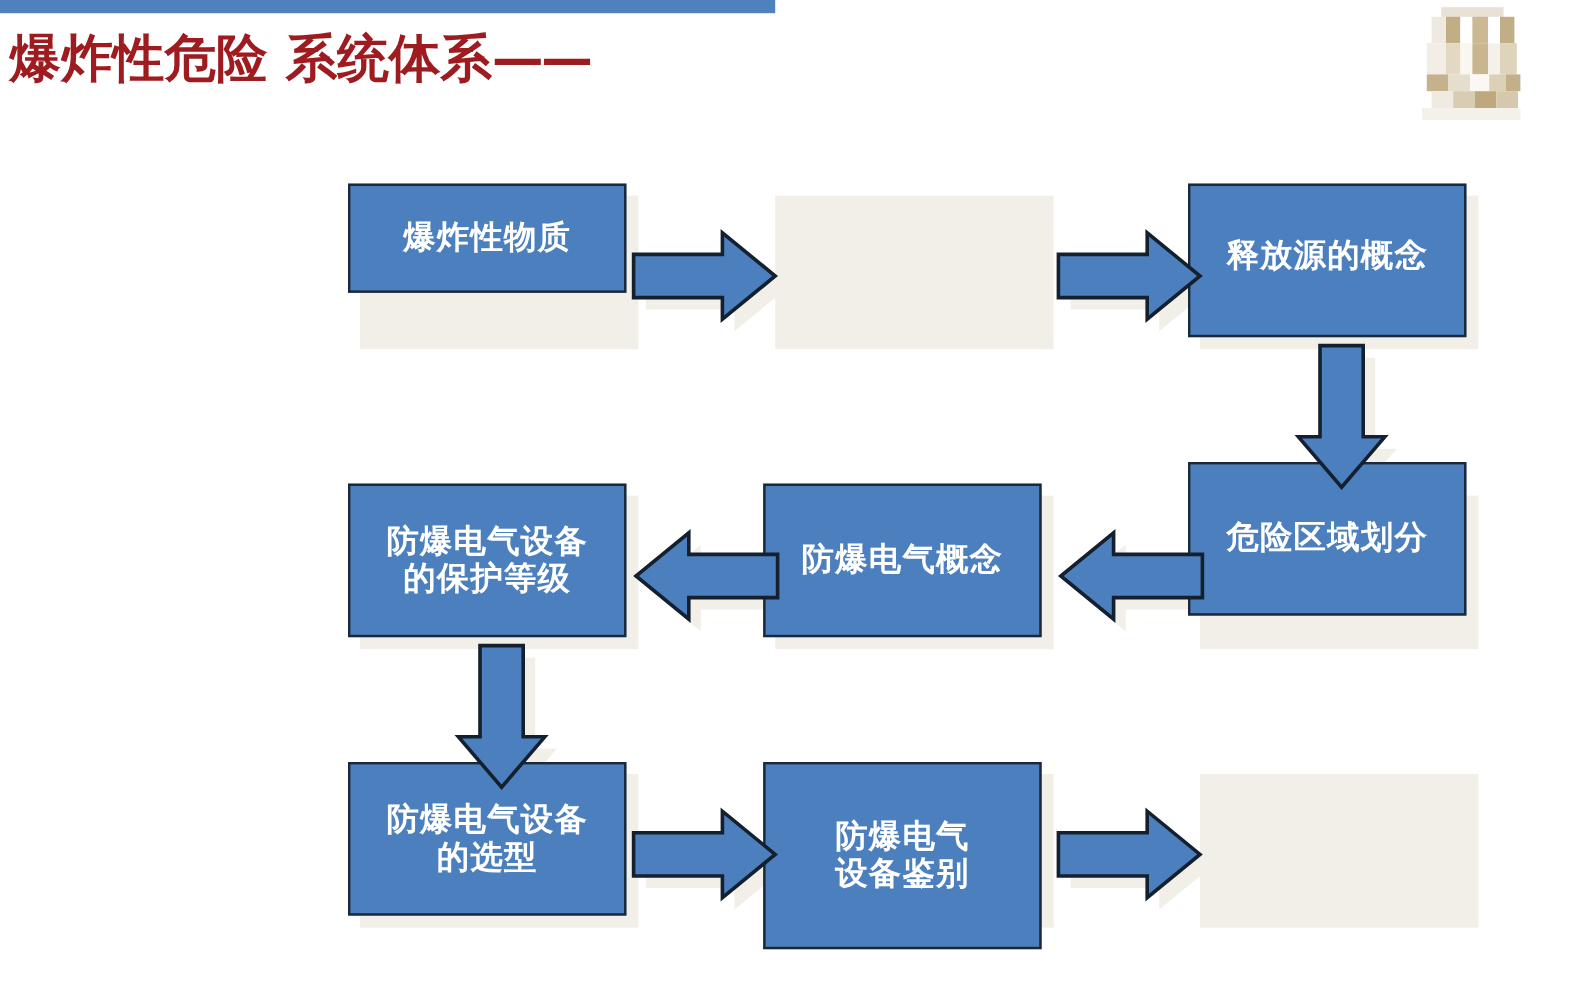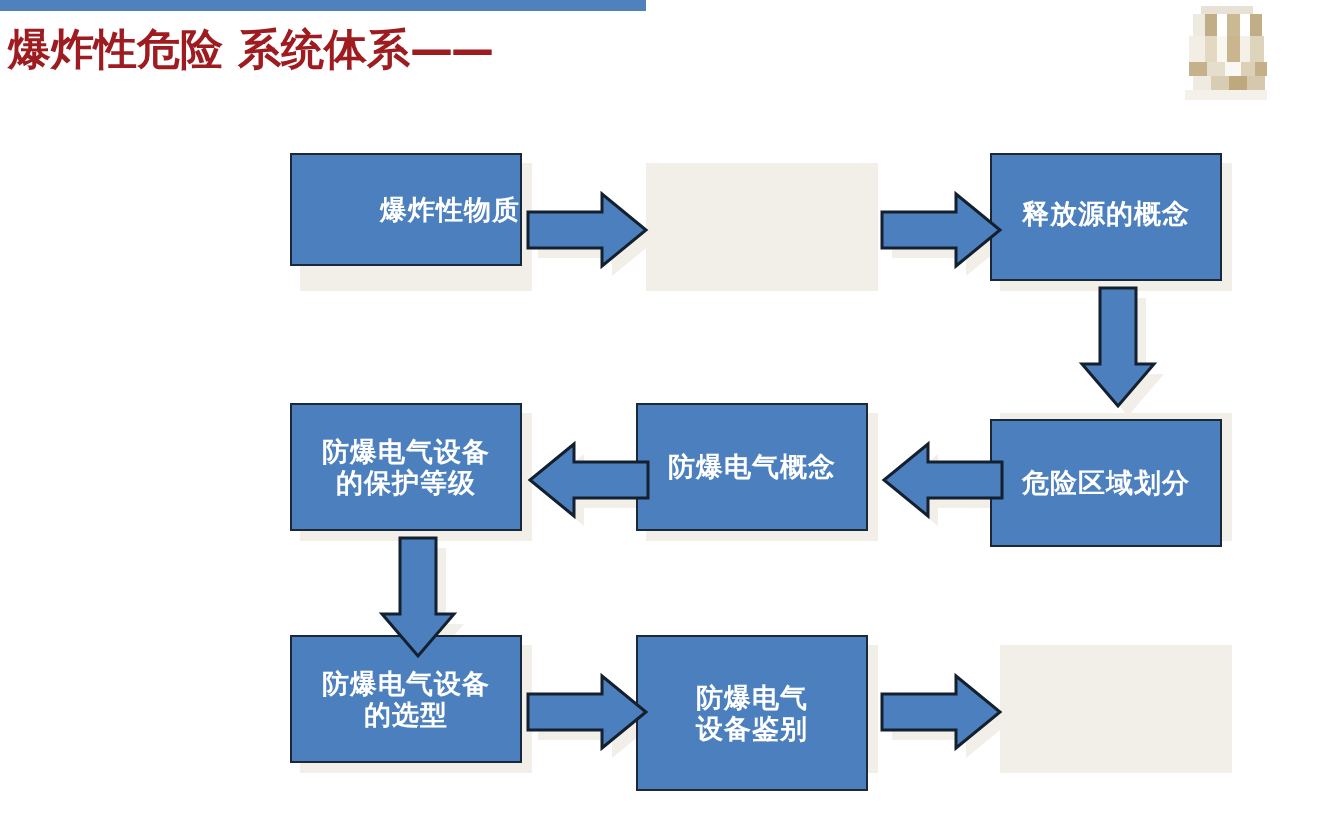--- a/index.html
+++ b/index.html
@@ -218,30 +218,30 @@
     <svg width="120" height="80" viewBox="0 0 120 80">
       <polygon points="0,22 74,22 74,4 118,40 74,76 74,58 0,58" fill="#4C7FBE" stroke="#14202E" stroke-width="3" stroke-linejoin="miter"></polygon>
     </svg>
   </div>
   <div class="arrow" style="left:882px;top:672px;">
     <svg width="120" height="80" viewBox="0 0 120 80">
       <polygon points="0,22 74,22 74,4 118,40 74,76 74,58 0,58" fill="#4C7FBE" stroke="#14202E" stroke-width="3" stroke-linejoin="miter"></polygon>
     </svg>
   </div>
 
-  <div class="node" style="left:290px;top:153px;width:232px;height:113px;text-align:right;">
+  <div class="node" style="left:290px;top:153px;width:232px;height:91px;">
     <span class="lines">爆炸性物质</span>
   </div>
 
 
   <div class="node" style="left:990px;top:153px;width:232px;height:128px;font-family:Liberation Mono, monospace;">
     <span class="lines">释放源的概念</span>
   </div>
 
-  <div class="node" style="left:990px;top:419px;width:232px;height:128px;">
+  <div class="node" style="left:990px;top:385px;width:232px;height:128px;">
     <span class="lines">危险区域划分</span>
   </div>
 
   <div class="node" style="left:636px;top:403px;width:232px;height:128px;justify-content:flex-end;">
     <span class="lines">防爆电气概念</span>
   </div>
 
   <div class="node" style="left:290px;top:403px;width:232px;height:128px;">
     <span class="lines">防爆电气设备
 的保护等级</span>

